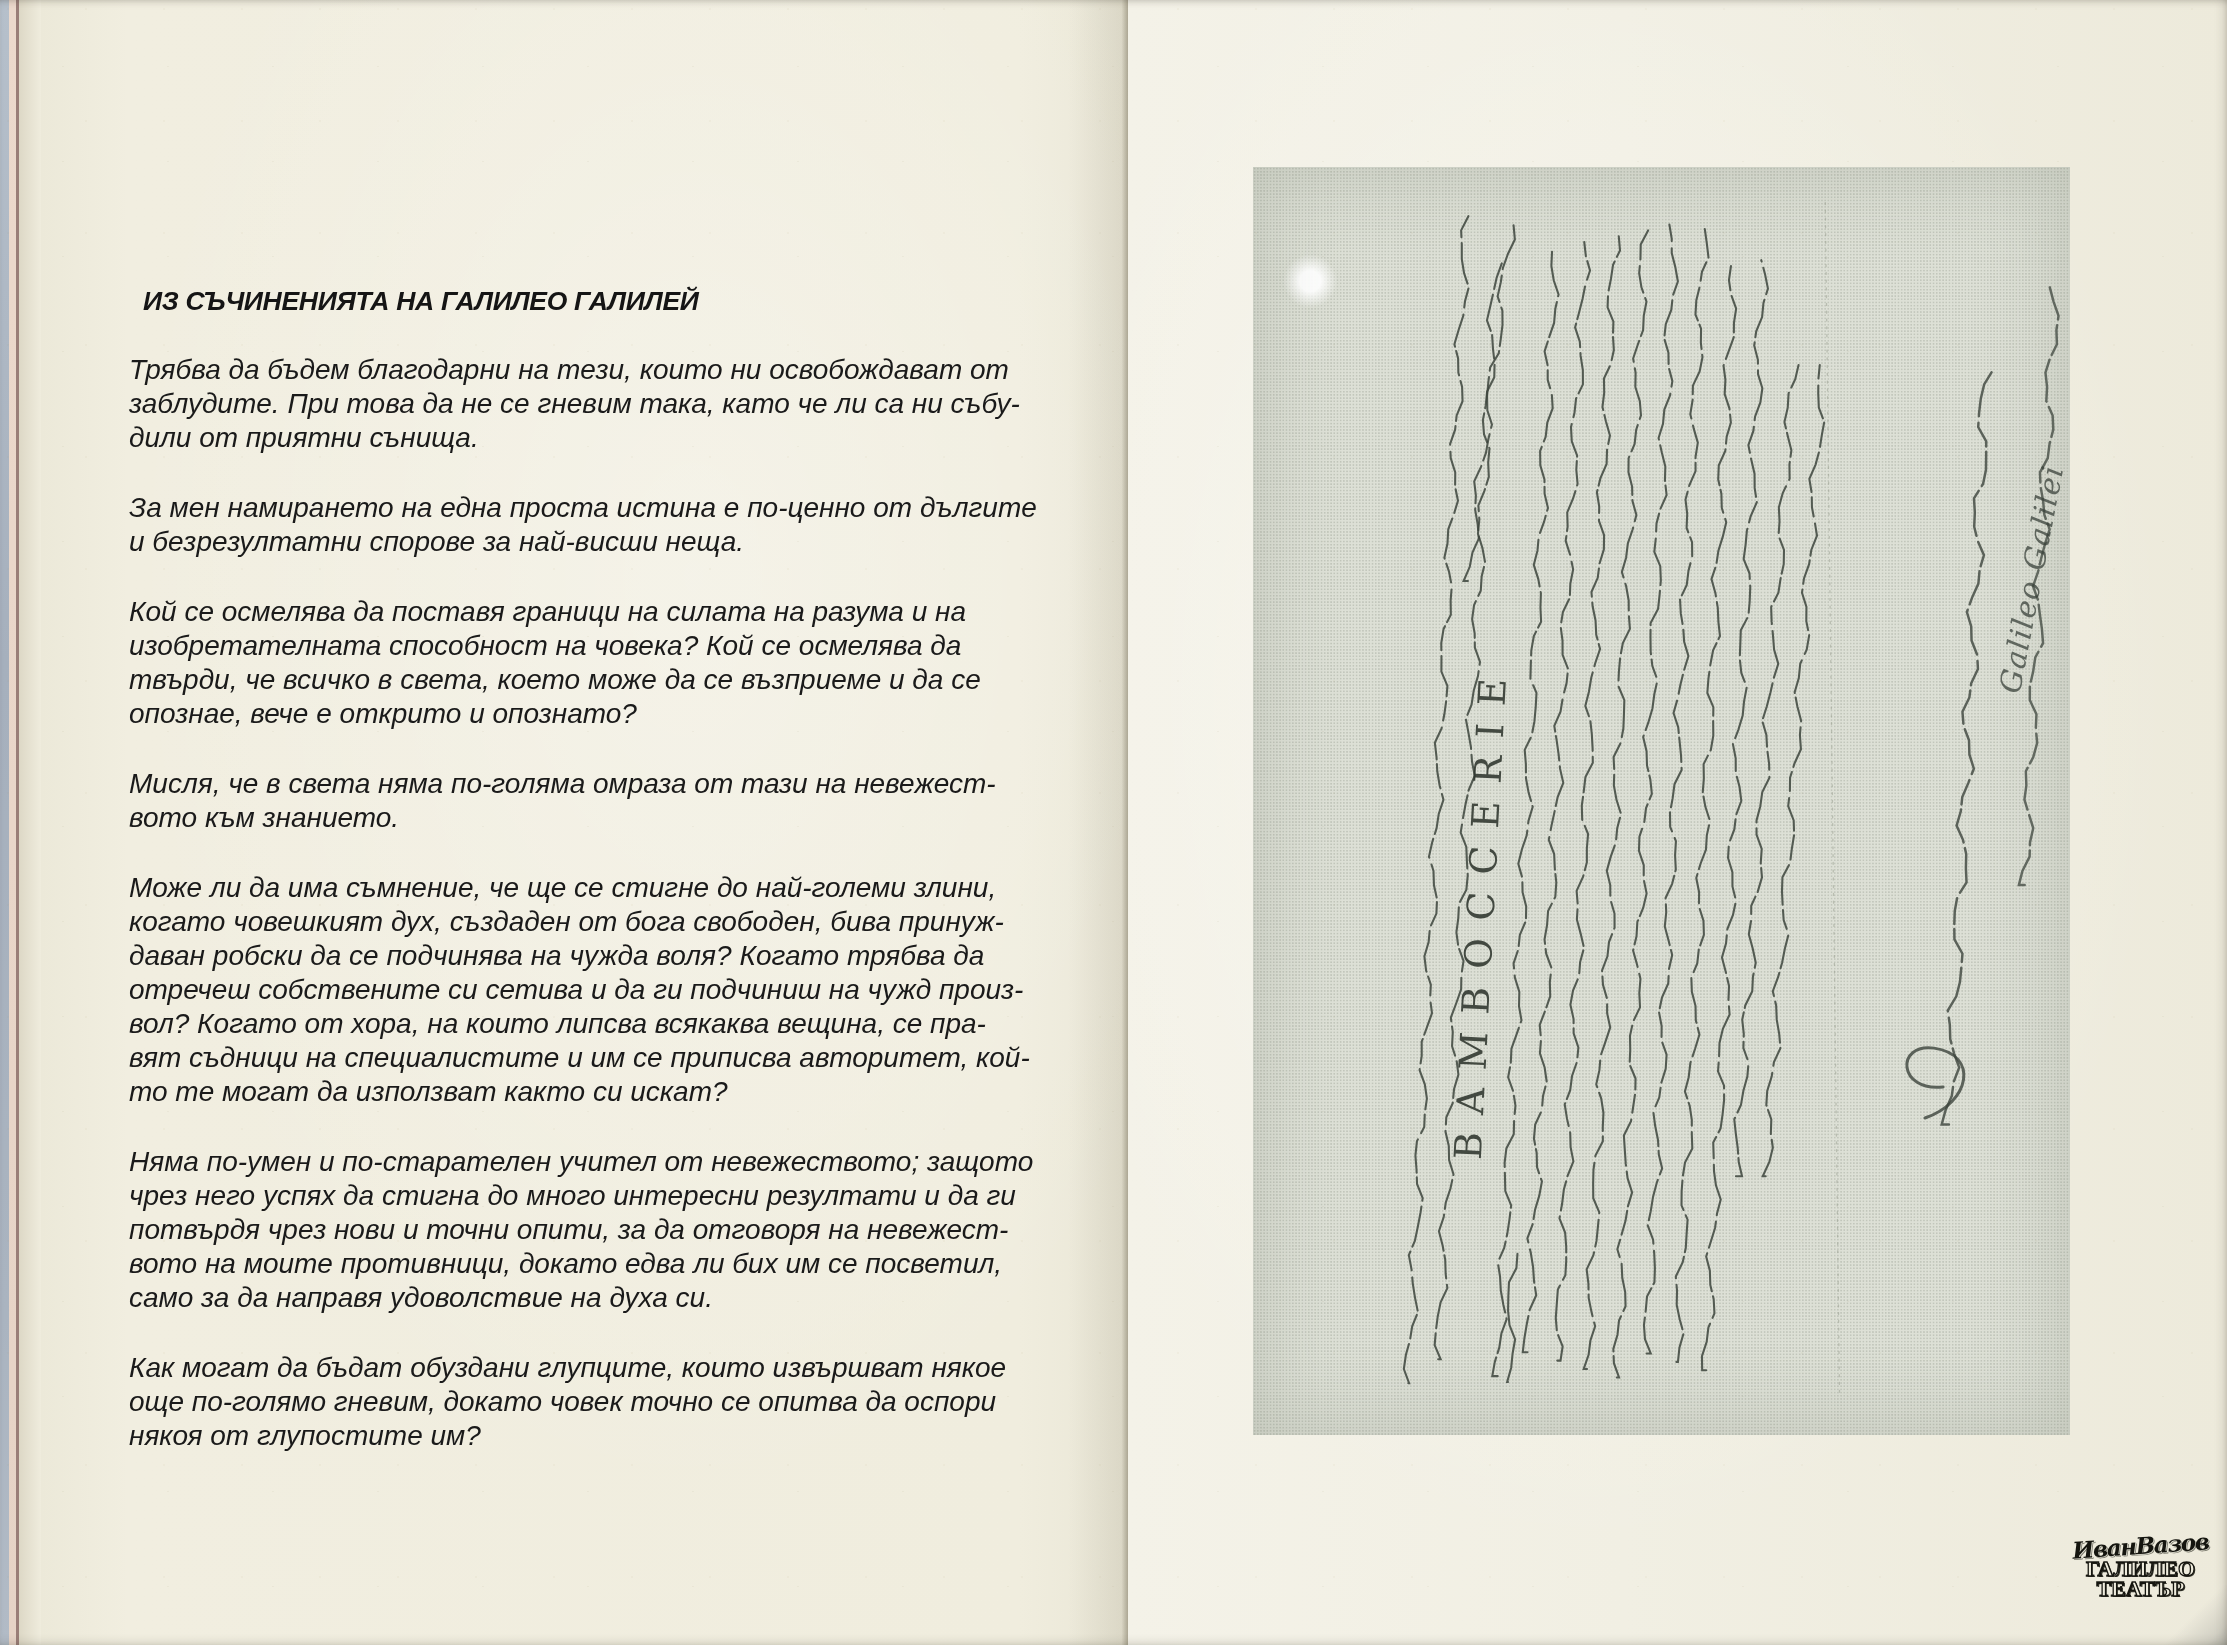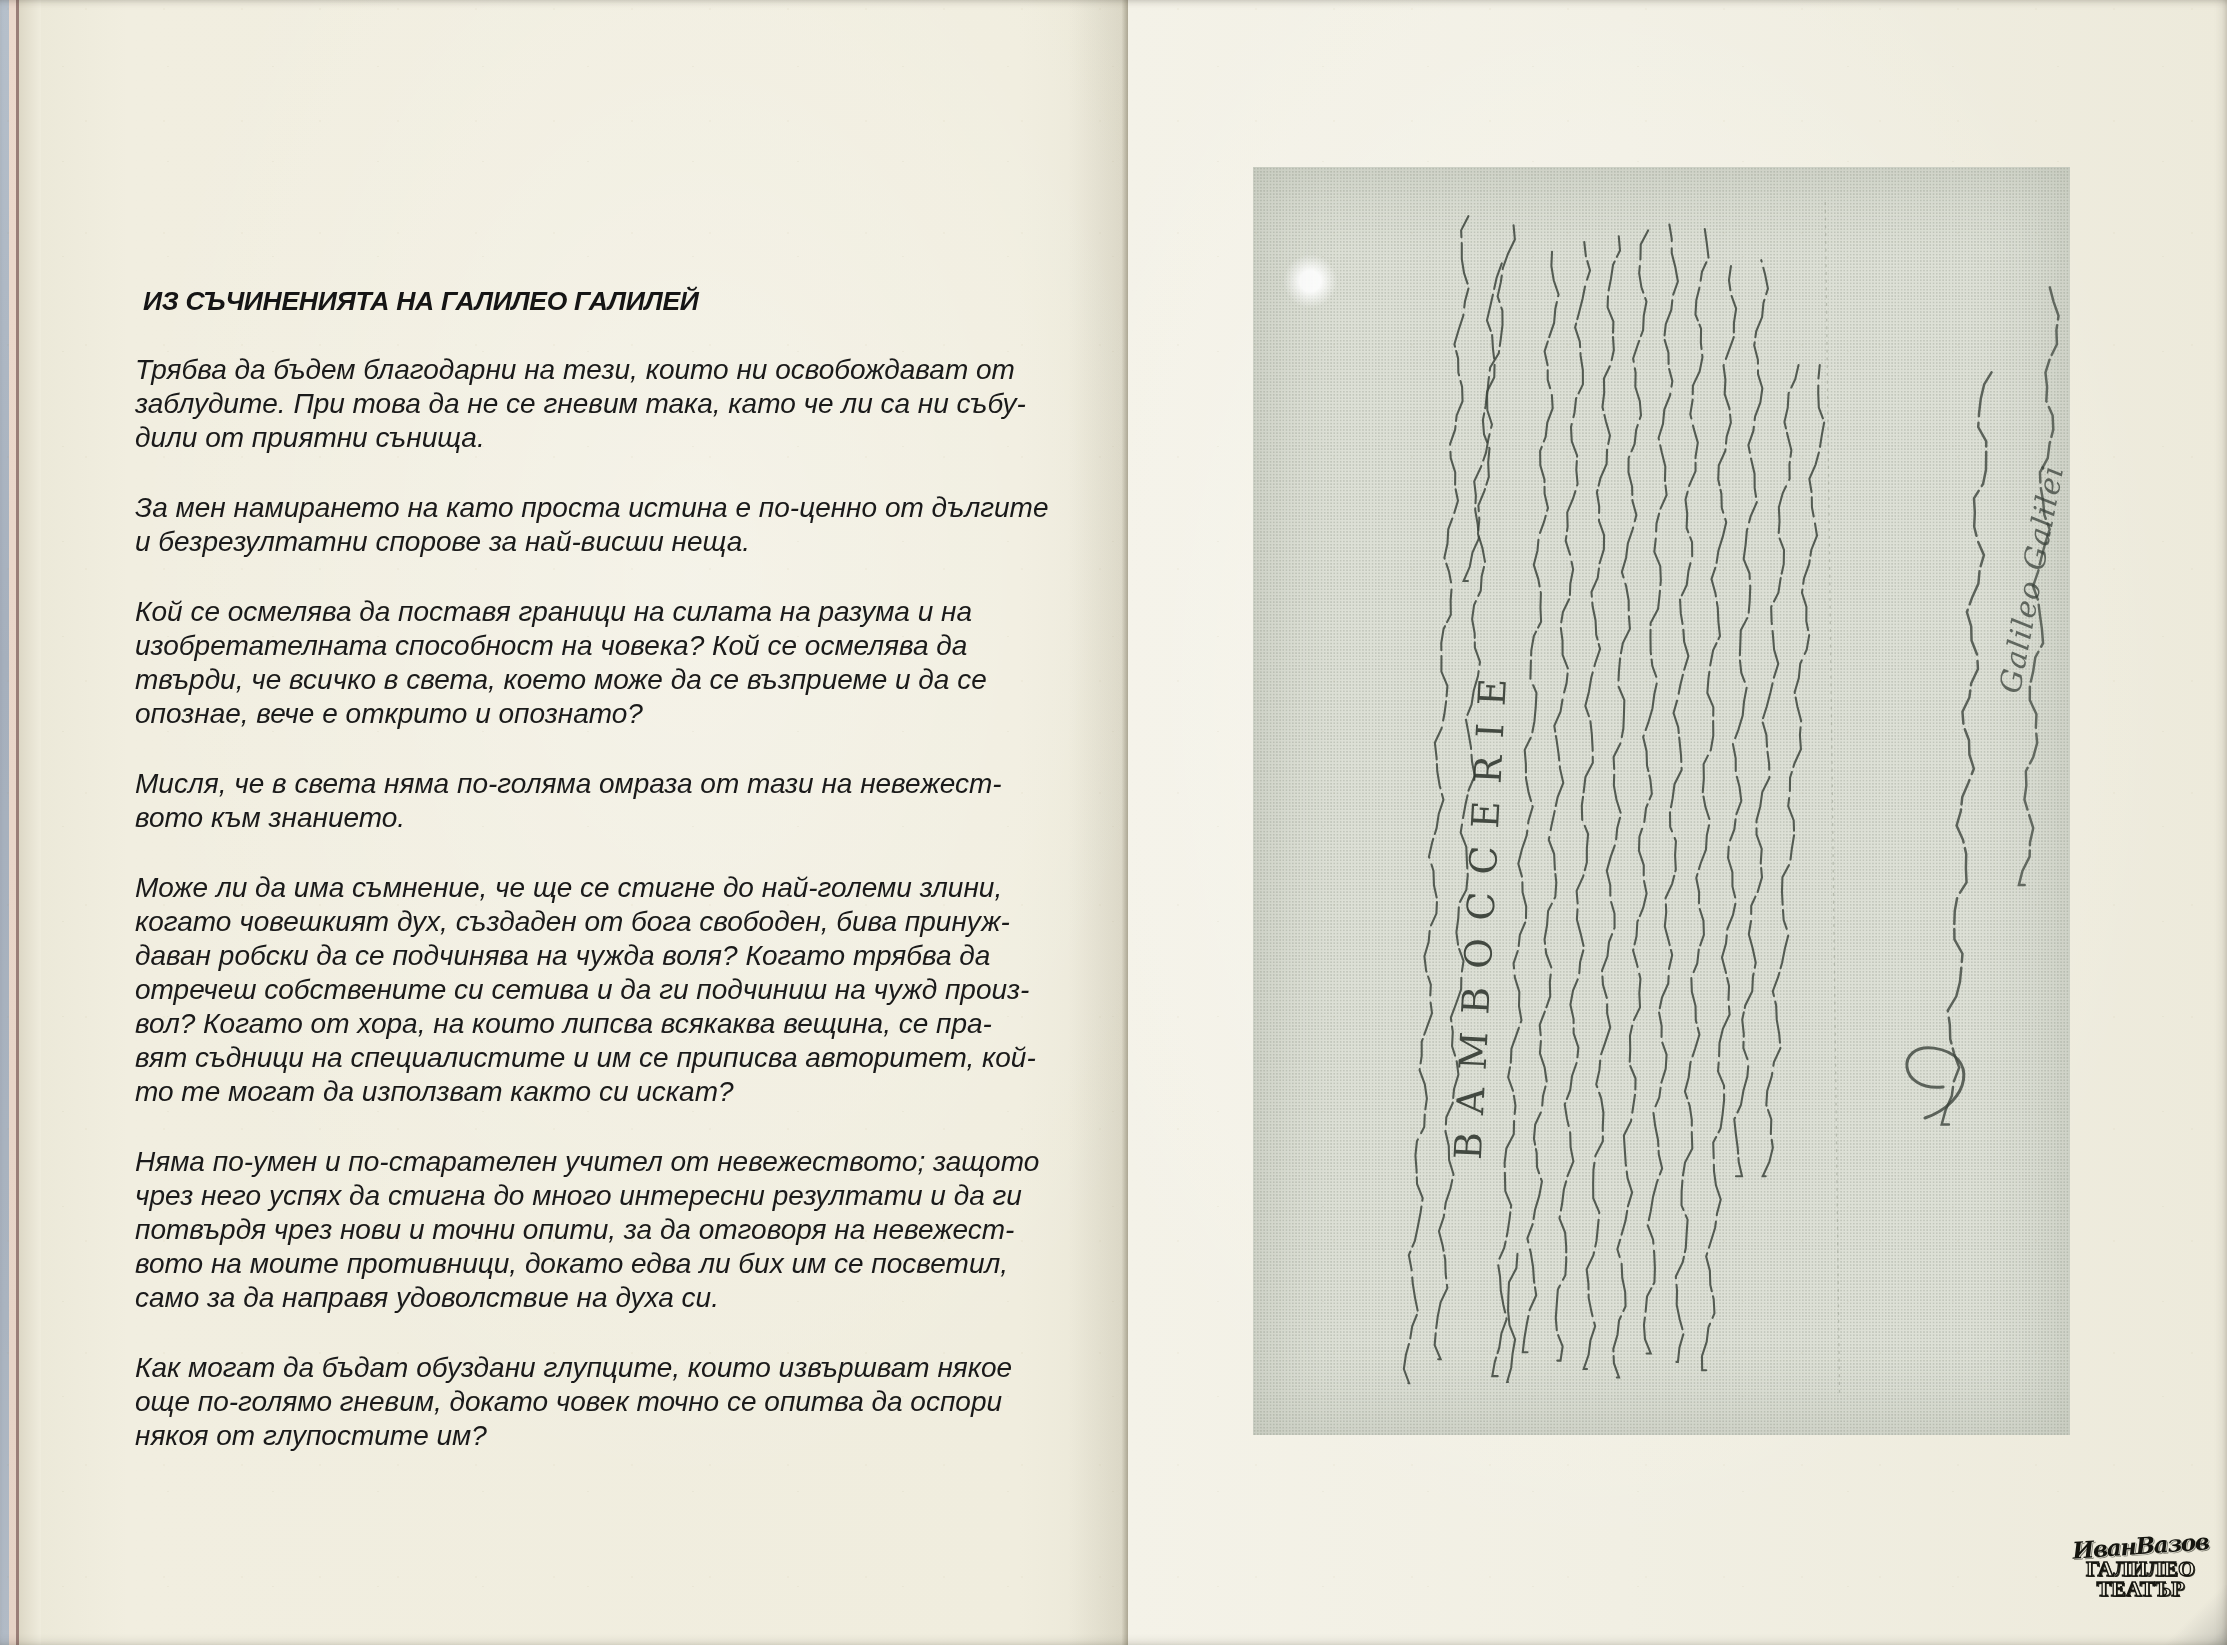--- a/index.html
+++ b/index.html
@@ -38,21 +38,21 @@
     background-size:105px 95px,78px 112px;background-position:11px 19px,47px 65px;}
   .corner-br{position:absolute;right:0;bottom:0;width:84px;height:61px;
     background:linear-gradient(315deg,#b5b5ac 0%,#d3d1c5 16%,rgba(211,209,197,0) 45%);}
   
   .title{
     position:absolute;left:102px;top:285px;margin:0;
     font-size:26.5px;line-height:32px;font-weight:bold;font-style:italic;
     letter-spacing:-0.3px;color:#151515;white-space:nowrap;
   }
   .quotes{
-    position:absolute;left:94px;top:353px;width:938px;
+    position:absolute;left:88px;top:353px;width:938px;
     font-size:28px;line-height:34px;font-style:italic;color:#1a1a1a;
   }
   .quotes p{margin:0 0 36px 0;white-space:pre-line;}
   
   .photo{
     position:absolute;left:1253px;top:167px;width:817px;height:1268px;
     background-color:#dde0d6;
     background-image:
       radial-gradient(circle at 7% 9%,rgba(255,255,255,.95) 0 10.4px,rgba(255,255,255,0) 27px),
       radial-gradient(rgba(98,107,92,.22) 0.8px,transparent 0.9px);
@@ -89,21 +89,21 @@
   <div class="edge-fade"></div>
   <div class="pageline-a"></div>
   <div class="pageline-b"></div>
 
   <div class="left-page">
     <h1 class="title">ИЗ СЪЧИНЕНИЯТА НА ГАЛИЛЕО ГАЛИЛЕЙ</h1>
     <div class="quotes">
       <p>Трябва да бъдем благодарни на тези, които ни освобождават от
 заблудите. При това да не се гневим така, като че ли са ни събу-
 дили от приятни сънища.</p>
-      <p>За мен намирането на като проста истина е по-ценно от дългите
+      <p>За мен намирането на една проста истина е по-ценно от дългите
 и безрезултатни спорове за най-висши неща.</p>
       <p>Кой се осмелява да поставя граници на силата на разума и на
 изобретателната способност на човека? Кой се осмелява да
 твърди, че всичко в света, което може да се възприеме и да се
 опознае, вече е открито и опознато?</p>
       <p>Мисля, че в света няма по-голяма омраза от тази на невежест-
 вото към знанието.</p>
       <p>Може ли да има съмнение, че ще се стигне до най-големи злини,
 когато човешкият дух, създаден от бога свободен, бива принуж-
 даван робски да се подчинява на чужда воля? Когато трябва да

